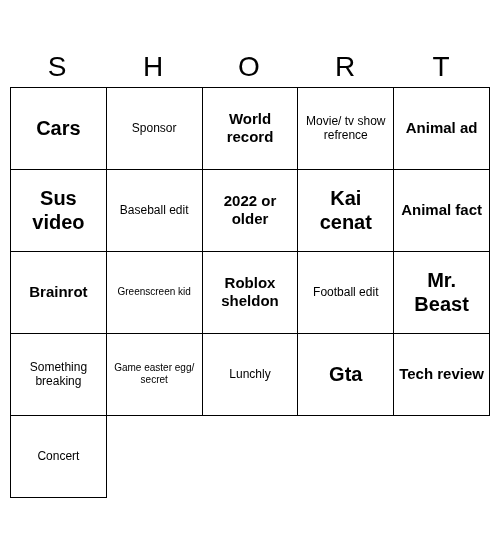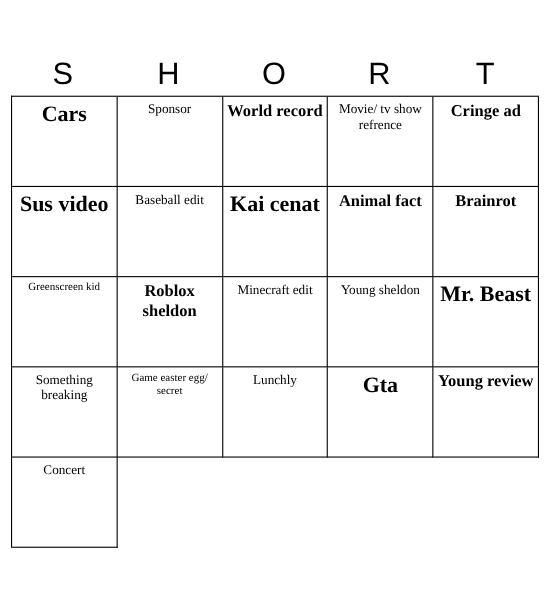--- a/index.html
+++ b/index.html
@@ -31,24 +31,24 @@
       display: grid;
       grid-template-columns: repeat(5, 1fr);
       border-left: 1.5px solid #000;
       border-top: 1.5px solid #000;
     }
     .bingo-cell {
       border-right: 1.5px solid #000;
       border-bottom: 1.5px solid #000;
       min-height: 82px;
       display: flex;
+      align-items: center;
       justify-content: center;
       text-align: center;
       padding: 4px;
-      font-family: Liberation Serif, serif;
     }
     .bingo-cell span {
       line-height: 1.2;
     }
     .text-large {
       font-size: 20px;
       font-weight: bold;
     }
     .text-medium {
       font-size: 15px;
@@ -79,64 +79,64 @@
       <div class="bingo-cell">
         <span class="text-small">Sponsor</span>
       </div>
       <div class="bingo-cell">
         <span class="text-medium">World record</span>
       </div>
       <div class="bingo-cell">
         <span class="text-small">Movie/ tv show refrence</span>
       </div>
       <div class="bingo-cell">
-        <span class="text-medium">Cringe ad</span>
+        <span class="text-medium">Animal ad</span>
       </div>
       <div class="bingo-cell">
         <span class="text-large">Sus video</span>
       </div>
       <div class="bingo-cell">
         <span class="text-small">Baseball edit</span>
+      </div>
+      <div class="bingo-cell">
+        <span class="text-medium">2022 or older</span>
       </div>
       <div class="bingo-cell">
         <span class="text-large">Kai cenat</span>
       </div>
       <div class="bingo-cell">
         <span class="text-medium">Animal fact</span>
       </div>
       <div class="bingo-cell">
         <span class="text-medium">Brainrot</span>
       </div>
       <div class="bingo-cell">
         <span class="text-xsmall">Greenscreen kid</span>
       </div>
       <div class="bingo-cell">
         <span class="text-medium">Roblox sheldon</span>
       </div>
       <div class="bingo-cell">
-        <span class="text-small">Minecraft edit</span>
-      </div>
-      <div class="bingo-cell">
-        <span class="text-small">Young sheldon</span>
+        <span class="text-small">Football edit</span>
       </div>
       <div class="bingo-cell">
         <span class="text-large">Mr. Beast</span>
       </div>
       <div class="bingo-cell">
         <span class="text-small">Something breaking</span>
       </div>
       <div class="bingo-cell">
         <span class="text-xsmall">Game easter egg/ secret</span>
       </div>
       <div class="bingo-cell">
         <span class="text-small">Lunchly</span>
       </div>
       <div class="bingo-cell">
         <span class="text-large">Gta</span>
       </div>
       <div class="bingo-cell">
-        <span class="text-medium">Young review</span>
+        <span class="text-medium">Tech review</span>
       </div>
       <div class="bingo-cell">
         <span class="text-small">Concert</span>
       </div>
     </div>
 </div>
 
 </body></html>

